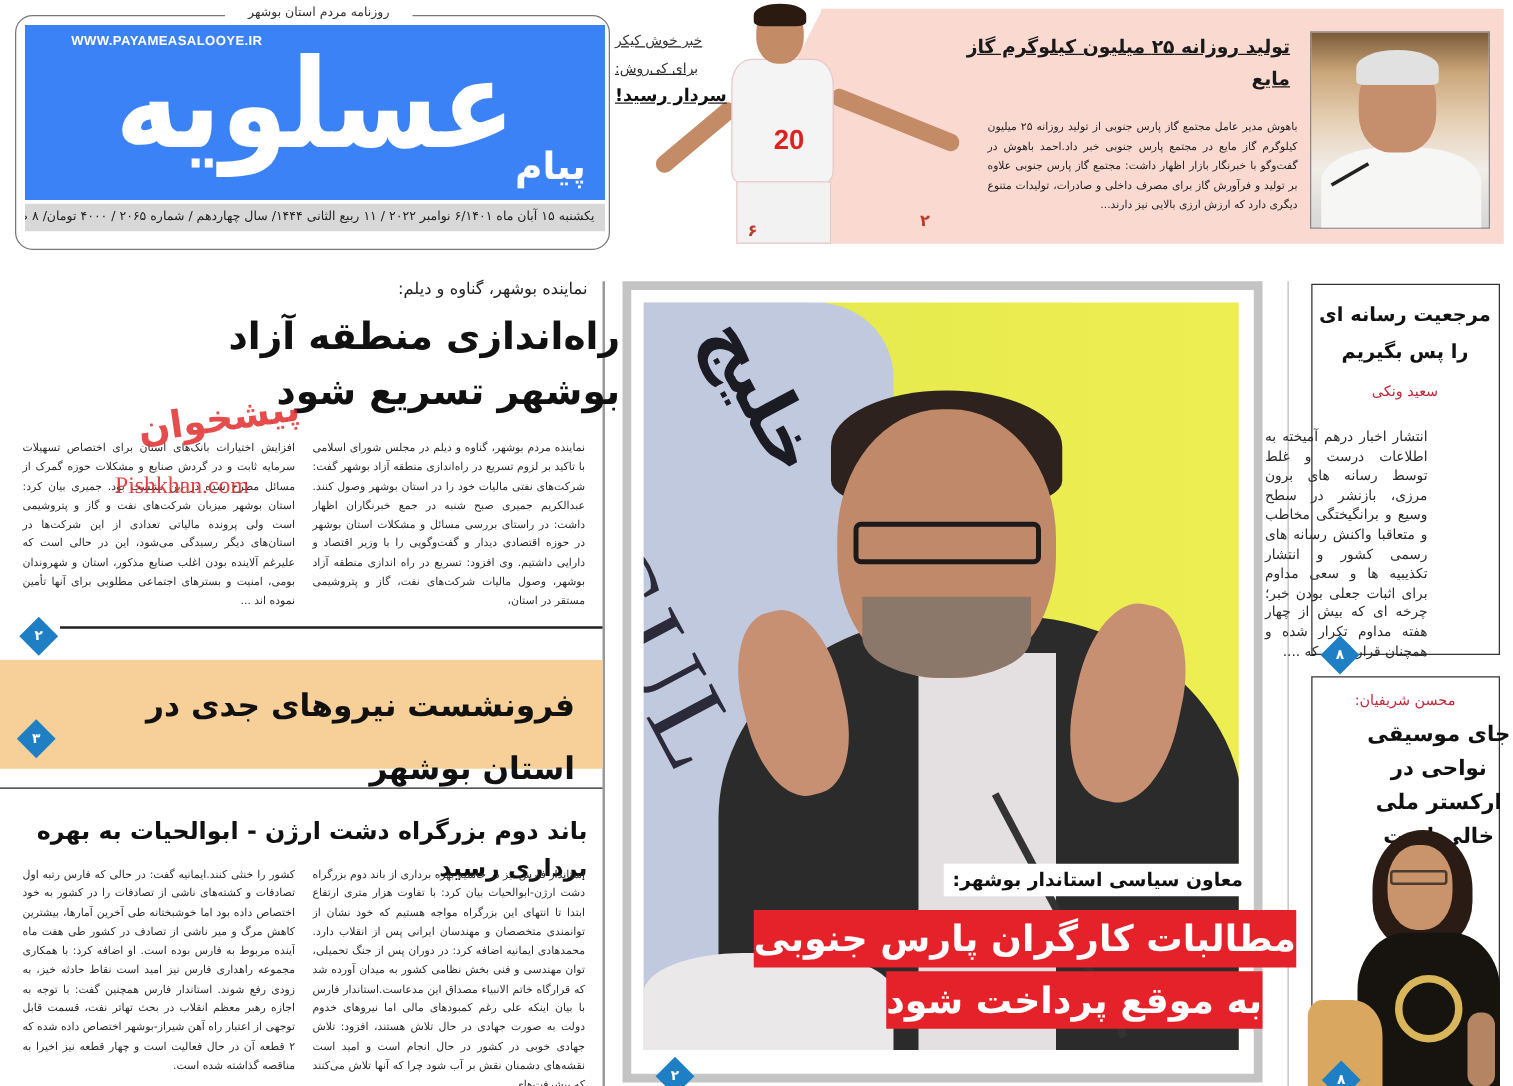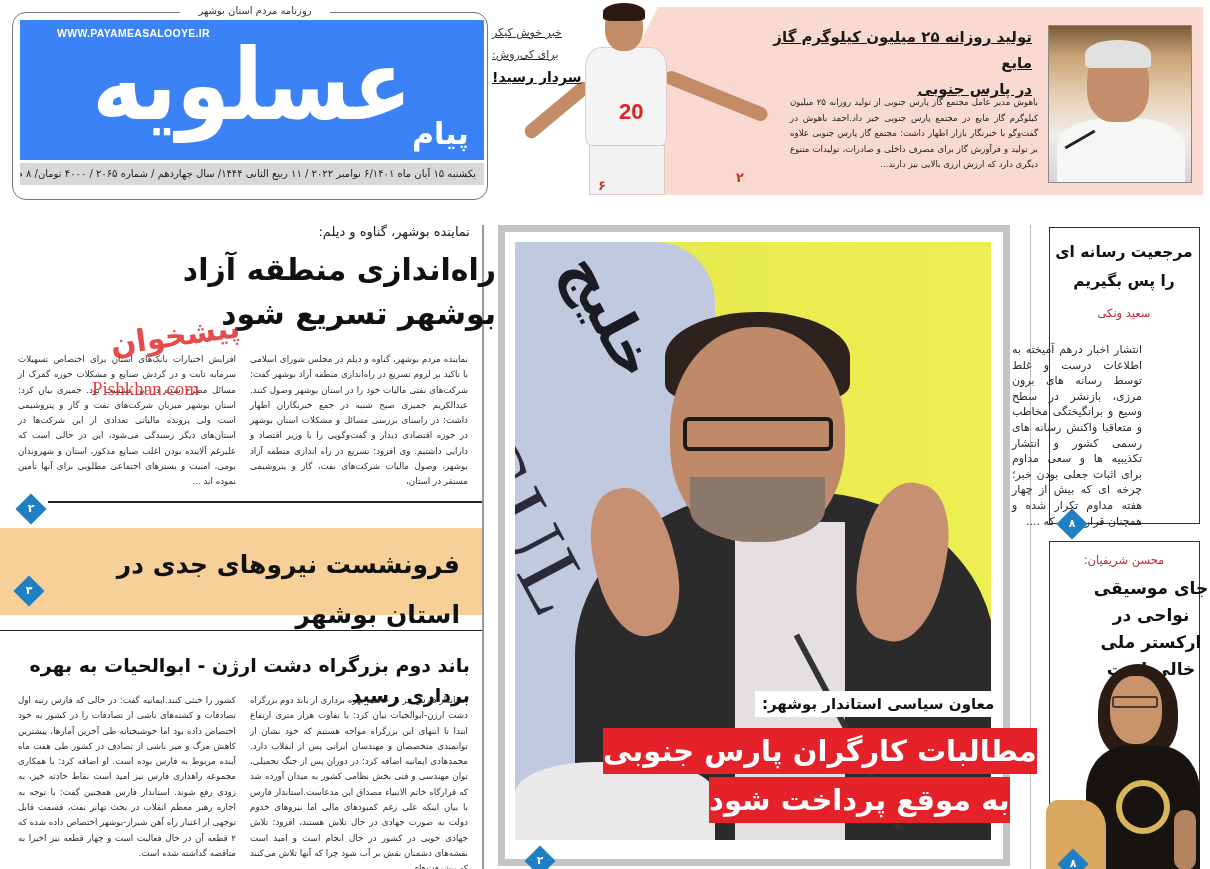--- a/index.html
+++ b/index.html
@@ -133,21 +133,20 @@
 <div class="promo-pg" style="left:598px; top:178px;">۶</div>
 
 <div class="promo-photo-man">
   <div class="shirt"></div>
   <div class="head"></div>
   <div class="hair"></div>
   <div class="mic"></div>
 </div>
 <div class="promo-title">
   <div>تولید روزانه ۲۵ میلیون کیلوگرم گاز مایع</div>
-  <div>در پارس جنوبی</div>
 </div>
 <div class="promo-body">باهوش مدیر عامل مجتمع گاز پارس جنوبی از تولید روزانه ۲۵ میلیون کیلوگرم گاز مایع در مجتمع پارس جنوبی خبر داد.احمد باهوش در گفت‌وگو با خبرنگار بازار اظهار داشت: مجتمع گاز پارس جنوبی علاوه بر تولید و فرآورش گاز برای مصرف داخلی و صادرات، تولیدات متنوع دیگری دارد که ارزش ارزی بالایی نیز دارند...</div>
 <div class="promo-pg" style="left:736px; top:170px;">۲</div>
 
 <div class="vrule" style="left:482px; top:225px; height:644px;"></div>
 <div class="vrule" style="left:1030px; top:225px; height:644px; width:1px; background:#bbb;"></div>
 
 <div class="kicker-1">نماینده بوشهر، گناوه و دیلم:</div>
 <div class="headline-1">راه‌اندازی منطقه آزاد بوشهر تسریع شود</div>
 <div class="body-col" style="left:250px; top:352px; width:218px;">نماینده مردم بوشهر، گناوه و دیلم در مجلس شورای اسلامی با تاکید بر لزوم تسریع در راه‌اندازی منطقه آزاد بوشهر گفت: شرکت‌های نفتی مالیات خود را در استان بوشهر وصول کنند. عبدالکریم جمیری صبح شنبه در جمع خبرنگاران اظهار داشت: در راستای بررسی مسائل و مشکلات استان بوشهر در حوزه اقتصادی دیدار و گفت‌وگویی را با وزیر اقتصاد و دارایی داشتیم. وی افزود: تسریع در راه اندازی منطقه آزاد بوشهر، وصول مالیات شرکت‌های نفت، گاز و پتروشیمی مستقر در استان،</div>

